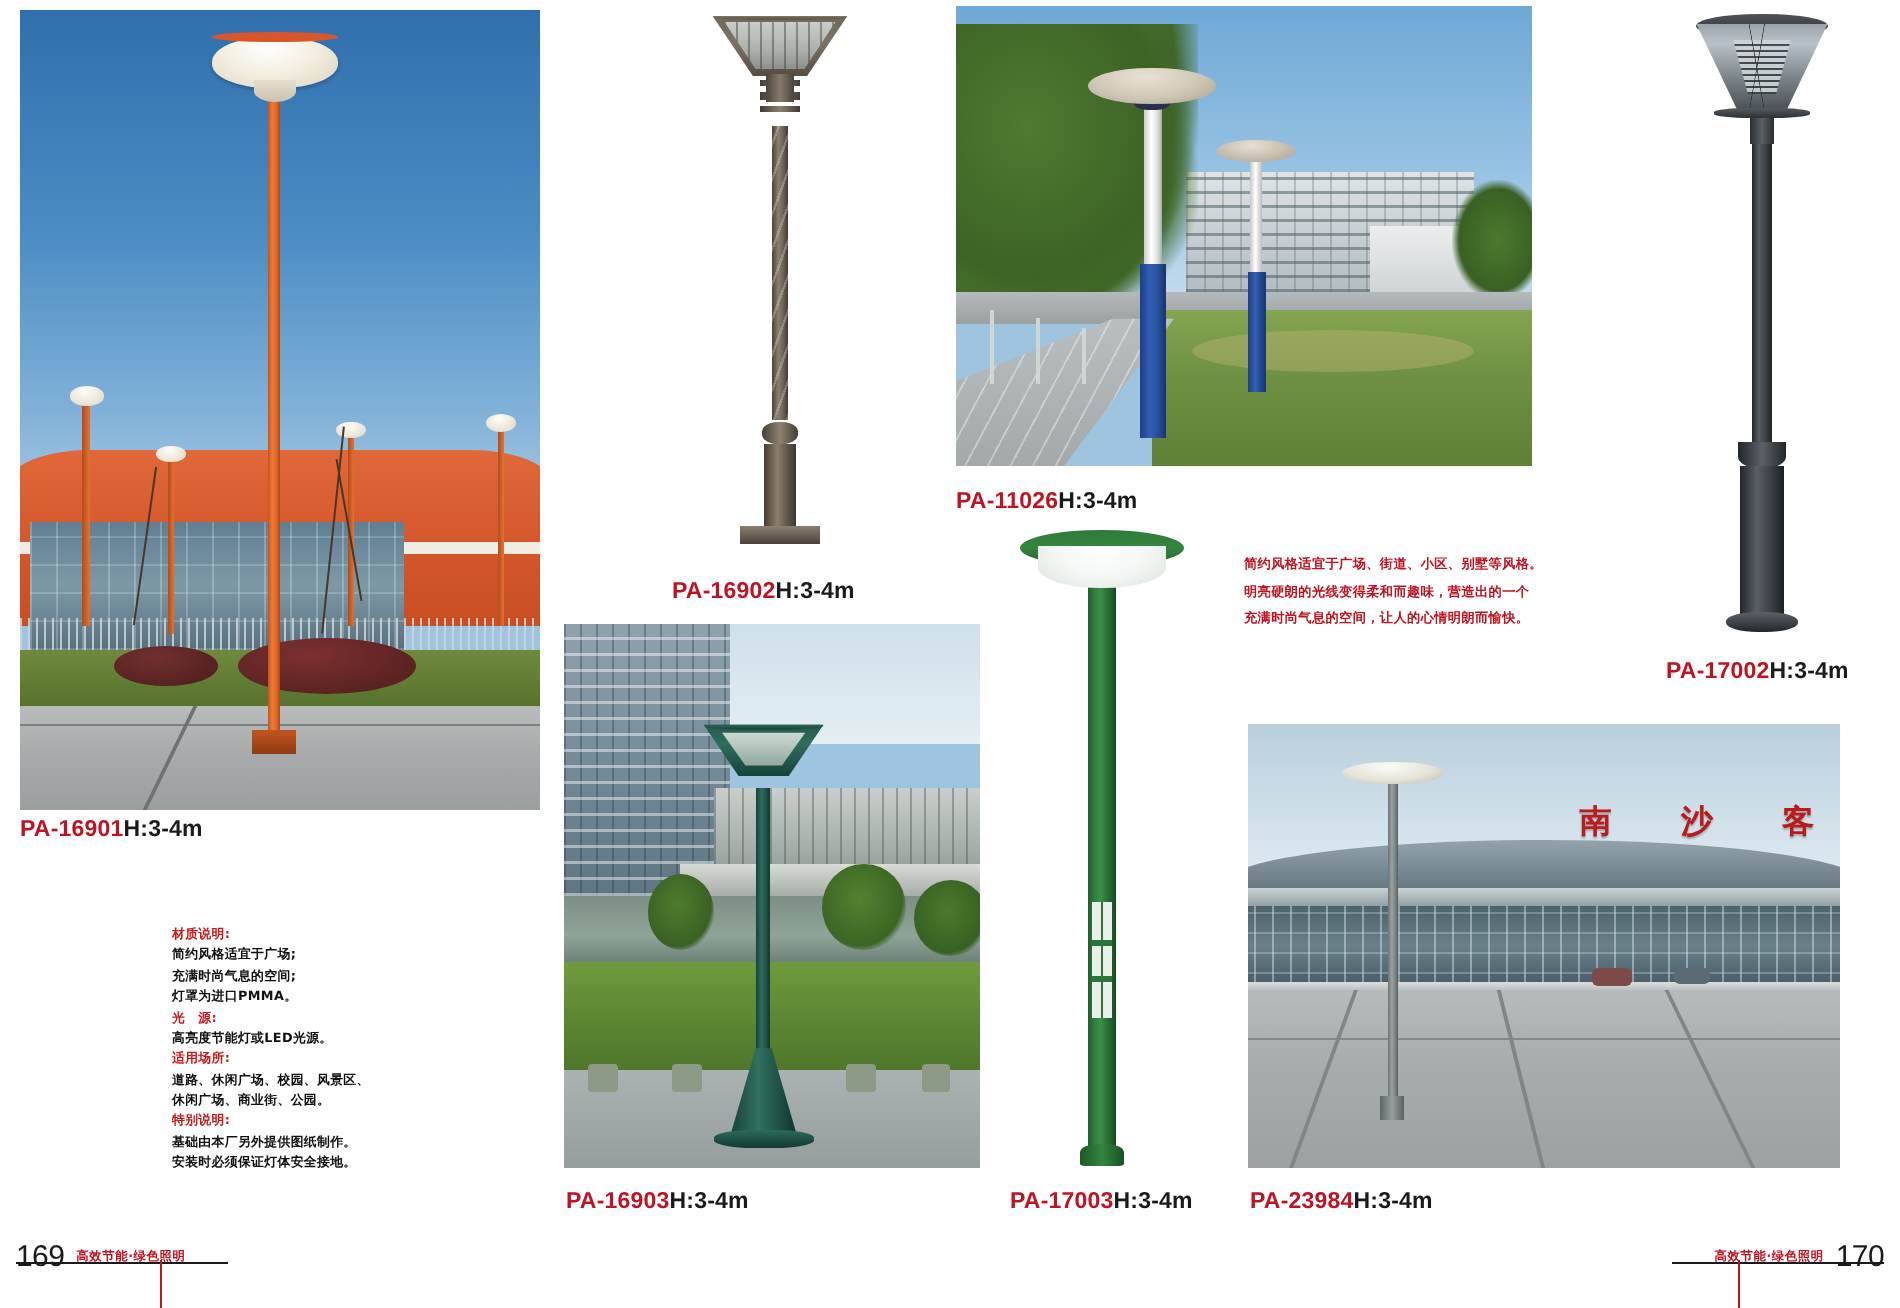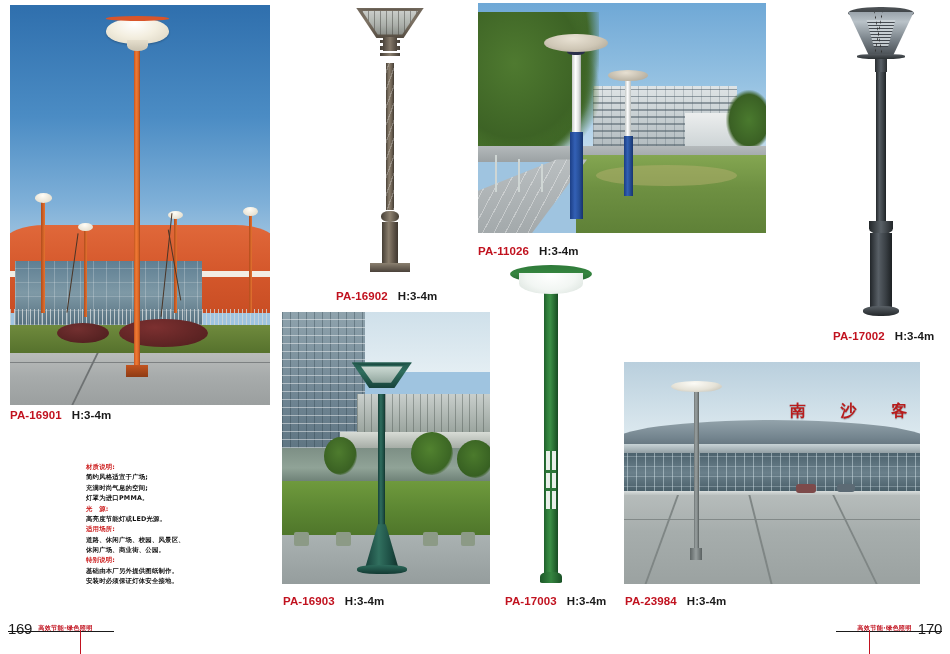--- a/index.html
+++ b/index.html
@@ -9,21 +9,21 @@
   }
   .page{position:absolute;inset:0;}
 
   
   .photo{position:absolute;overflow:hidden;background:#9fc4e0;}
   .prod{position:absolute;overflow:hidden;background:#ffffff;}
 
   
   .caption{position:absolute;white-space:nowrap;font-size:11.5px;font-weight:bold;letter-spacing:.1px;}
   .caption .code{color:#c1121f;}
-  .caption .hgt{color:#1a1a1a;margin-left:10px;font-weight:bold;}
+  .caption .hgt{color:#1a1a1a;margin-left:0;font-weight:bold;}
 
   
   .specs{position:absolute;left:86px;top:462px;width:130px;
          font-family:"DejaVu Sans","Liberation Sans",sans-serif;}
   .specs .hd{color:#cc1a1a;font-size:6.4px;font-weight:bold;line-height:1.62;letter-spacing:.2px;}
   .specs .ln{color:#111111;font-size:6.4px;font-weight:bold;line-height:1.62;letter-spacing:.2px;}
 
   
   .redpara{position:absolute;left:622px;top:276px;width:180px;
            color:#c1121f;font-size:6.6px;font-weight:bold;line-height:2.05;letter-spacing:.2px;
@@ -423,20 +423,25 @@
     <div class="hd">光　源:</div>
     <div class="ln">高亮度节能灯或LED光源。</div>
     <div class="hd">适用场所:</div>
     <div class="ln">道路、休闲广场、校园、风景区、</div>
     <div class="ln">休闲广场、商业街、公园。</div>
     <div class="hd">特别说明:</div>
     <div class="ln">基础由本厂另外提供图纸制作。</div>
     <div class="ln">安装时必须保证灯体安全接地。</div>
   </div>
 
+  <div class="redpara">
+    <div>简约风格适宜于广场、街道、小区、别墅等风格。</div>
+    <div>明亮硬朗的光线变得柔和而趣味，营造出的一个</div>
+    <div>充满时尚气息的空间，让人的心情明朗而愉快。</div>
+  </div>
 
   <div class="rule" style="left:8px;bottom:22px;width:106px;"></div>
   <div class="vrule" style="left:80px;bottom:0px;height:24px;"></div>
   <div class="folio folio-l">
     <span class="num">169</span>
     <span class="tag" style="margin-left:6px;">高效节能·绿色照明</span>
   </div>
 
   <div class="rule" style="right:8px;bottom:22px;width:106px;"></div>
   <div class="vrule" style="right:80px;bottom:0px;height:24px;"></div>

